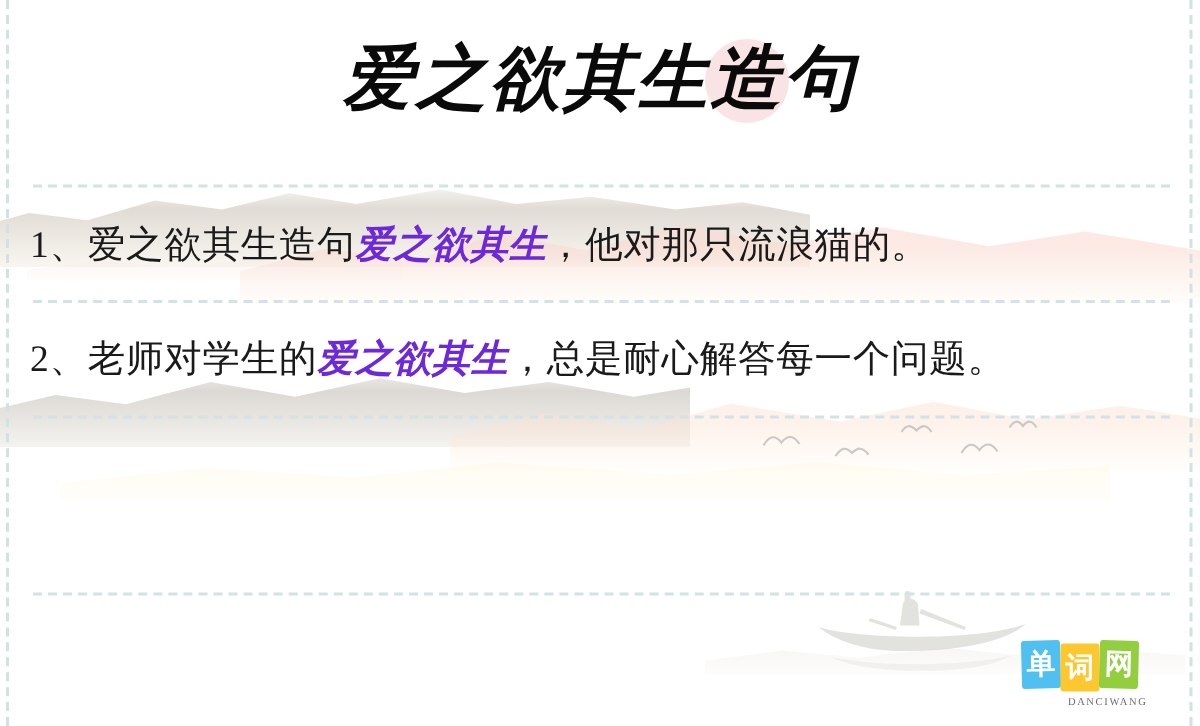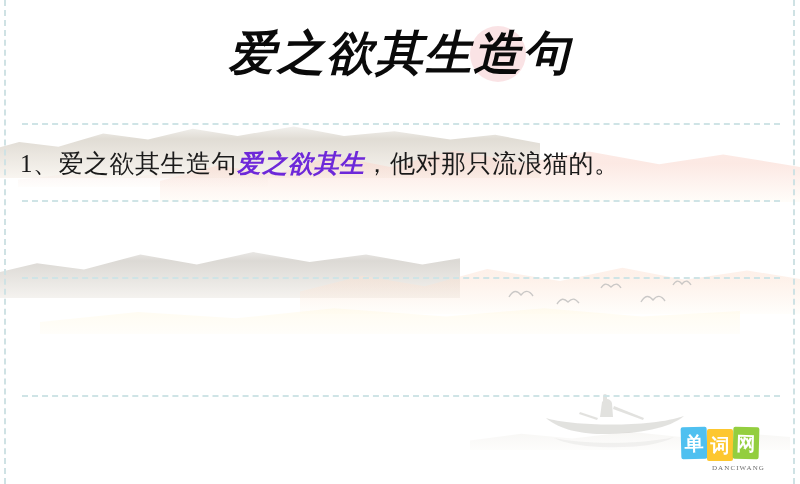--- a/index.html
+++ b/index.html
@@ -268,20 +268,23 @@
   <div class="hr" style="top:200px;"></div>
   <div class="hr" style="top:277px;"></div>
   <div class="hr" style="top:395px;"></div>
 
   <div class="title">爱之欲其生造句</div>
 
   <div class="sentence s1">
     <span>1、</span><span>爱之欲其生造句</span><span class="kw">爱之欲其生</span><span>，他对那只流浪猫的。</span>
   </div>
 
+  <div class="sentence s2">
+    <span>2、</span><span>老师对学生的</span><span class="kw">爱之欲其生</span><span>，总是耐心解答每一个问题。</span>
+  </div>
 
 
   <div class="logo">
     <div class="logo-tiles">
       <div class="tile tile-1">单</div>
       <div class="tile tile-2">词</div>
       <div class="tile tile-3">网</div>
     </div>
     <div class="logo-sub">DANCIWANG</div>
   </div>

